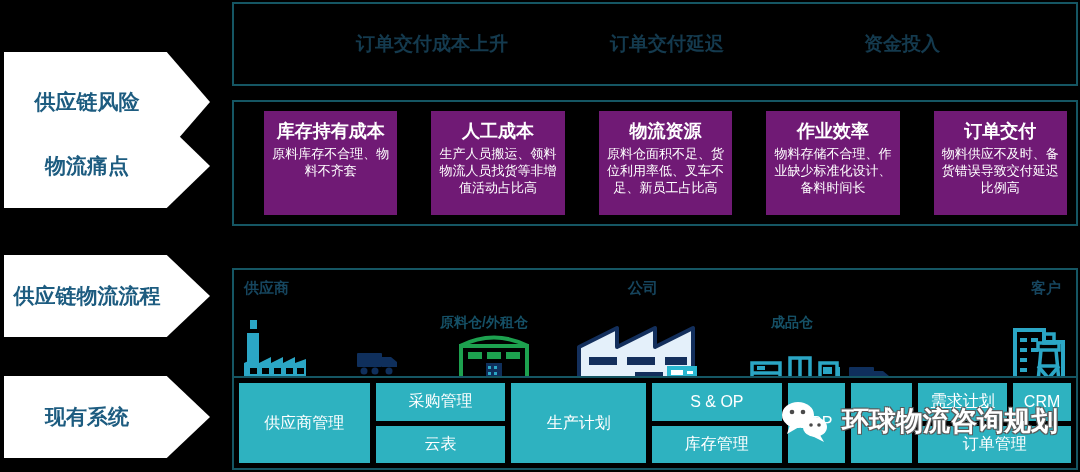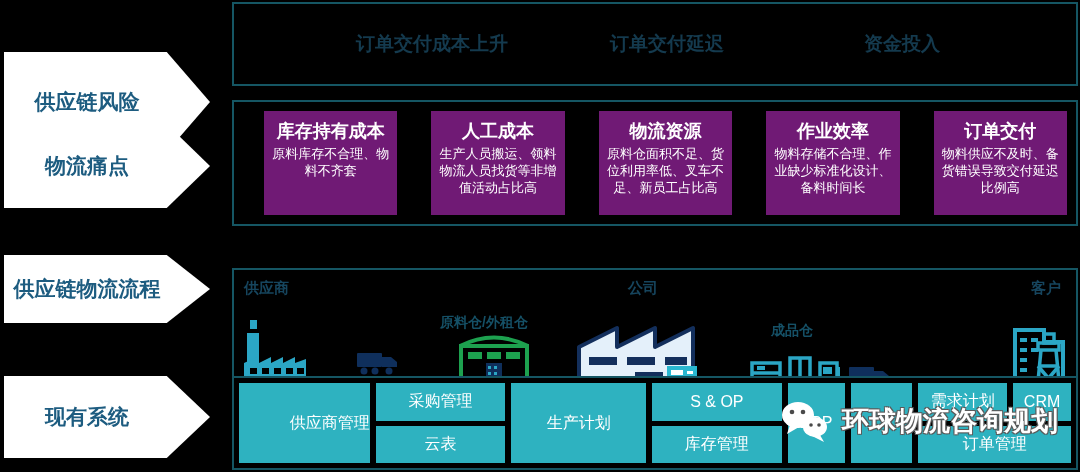--- a/index.html
+++ b/index.html
@@ -55,21 +55,21 @@
 <body>
 
 <div class="canvas">
 
   <div class="nav-arrow" style="top:6px; height:100px;margin-top:46px;">
     <span>供应链风险</span>
   </div>
   <div class="nav-arrow" style="top:124px; height:84px;">
     <span>物流痛点</span>
   </div>
-  <div class="nav-arrow" style="top:255px; height:68px;justify-content:center;">
+  <div class="nav-arrow" style="top:255px; height:82px;justify-content:center;">
     <span>供应链物流流程</span>
   </div>
   <div class="nav-arrow" style="top:376px; height:82px;">
     <span>现有系统</span>
   </div>
 
   <div class="panel risk-panel">
     <span class="risk-item" style="left:198px;">订单交付成本上升</span>
     <span class="risk-item" style="left:433px;">订单交付延迟</span>
     <span class="risk-item" style="left:668px;">资金投入</span>
@@ -96,21 +96,21 @@
       <div class="pain-title">订单交付</div>
       <div class="pain-body">物料供应不及时、备货错误导致交付延迟比例高</div>
     </div>
   </div>
 
   <div class="panel flow-panel">
     <span class="flow-label" style="left:10px; top:9px;">供应商</span>
     <span class="flow-label" style="left:394px; top:9px;">公司</span>
     <span class="flow-label" style="left:797px; top:9px;">客户</span>
     <span class="flow-sublabel" style="left:206px; top:44px;">原料仓/外租仓</span>
-    <span class="flow-sublabel" style="left:537px; top:52px;">成品仓</span>
+    <span class="flow-sublabel" style="left:537px; top:44px;">成品仓</span>
 
     <svg class="flow-icon" style="left:8px; top:48px;" width="68" height="78" viewBox="0 0 68 78">
       <g fill="#2ba6c5">
         <rect x="8" y="2" width="7" height="9"></rect>
         <rect x="5" y="15" width="12" height="34"></rect>
         <path d="M2 76 V45 L17 38 V45 L29 39 V45 L41 39 V45 L53 39 V45 L64 41 V76 Z"></path>
       </g>
       <g fill="#000000">
         <rect x="8" y="50" width="7" height="6"></rect>
           <rect x="20" y="50" width="7" height="6"></rect>
@@ -241,21 +241,21 @@
         <line x1="31" y1="24" x2="27" y2="66"></line>
         <line x1="46" y1="24" x2="50" y2="66"></line>
         <line x1="28" y1="40" x2="49" y2="40"></line>
         <line x1="28" y1="40" x2="50" y2="66"></line>
         <line x1="49" y1="40" x2="27" y2="66"></line>
       </g>
     </svg>
   </div>
 
   <div class="panel sys-panel">
-    <div class="sys-box" style="flex:131;justify-content:flex-end;">
+    <div class="sys-box" style="flex:131;">
       <span>供应商管理</span>
     </div>
     <div class="sys-col" style="flex:130;">
       <div class="sys-box">
         <span>采购管理</span>
       </div>
       <div class="sys-box">
         <span>云表</span>
       </div>
     </div>
@@ -271,21 +271,21 @@
       </div>
     </div>
     <div class="sys-box" style="flex:57;">
       <span>ERP</span>
     </div>
     <div class="sys-box" style="flex:62;">
       <span></span>
     </div>
     <div class="sys-col" style="flex:153;">
       <div class="sys-subrow">
-        <div class="sys-box" style="flex:89;">
+        <div class="sys-box" style="flex:89;text-decoration:underline;">
           <span>需求计划</span>
         </div>
         <div class="sys-box" style="flex:58;">
           <span>CRM</span>
         </div>
       </div>
       <div class="sys-box">
         <span>订单管理</span>
       </div>
     </div>

